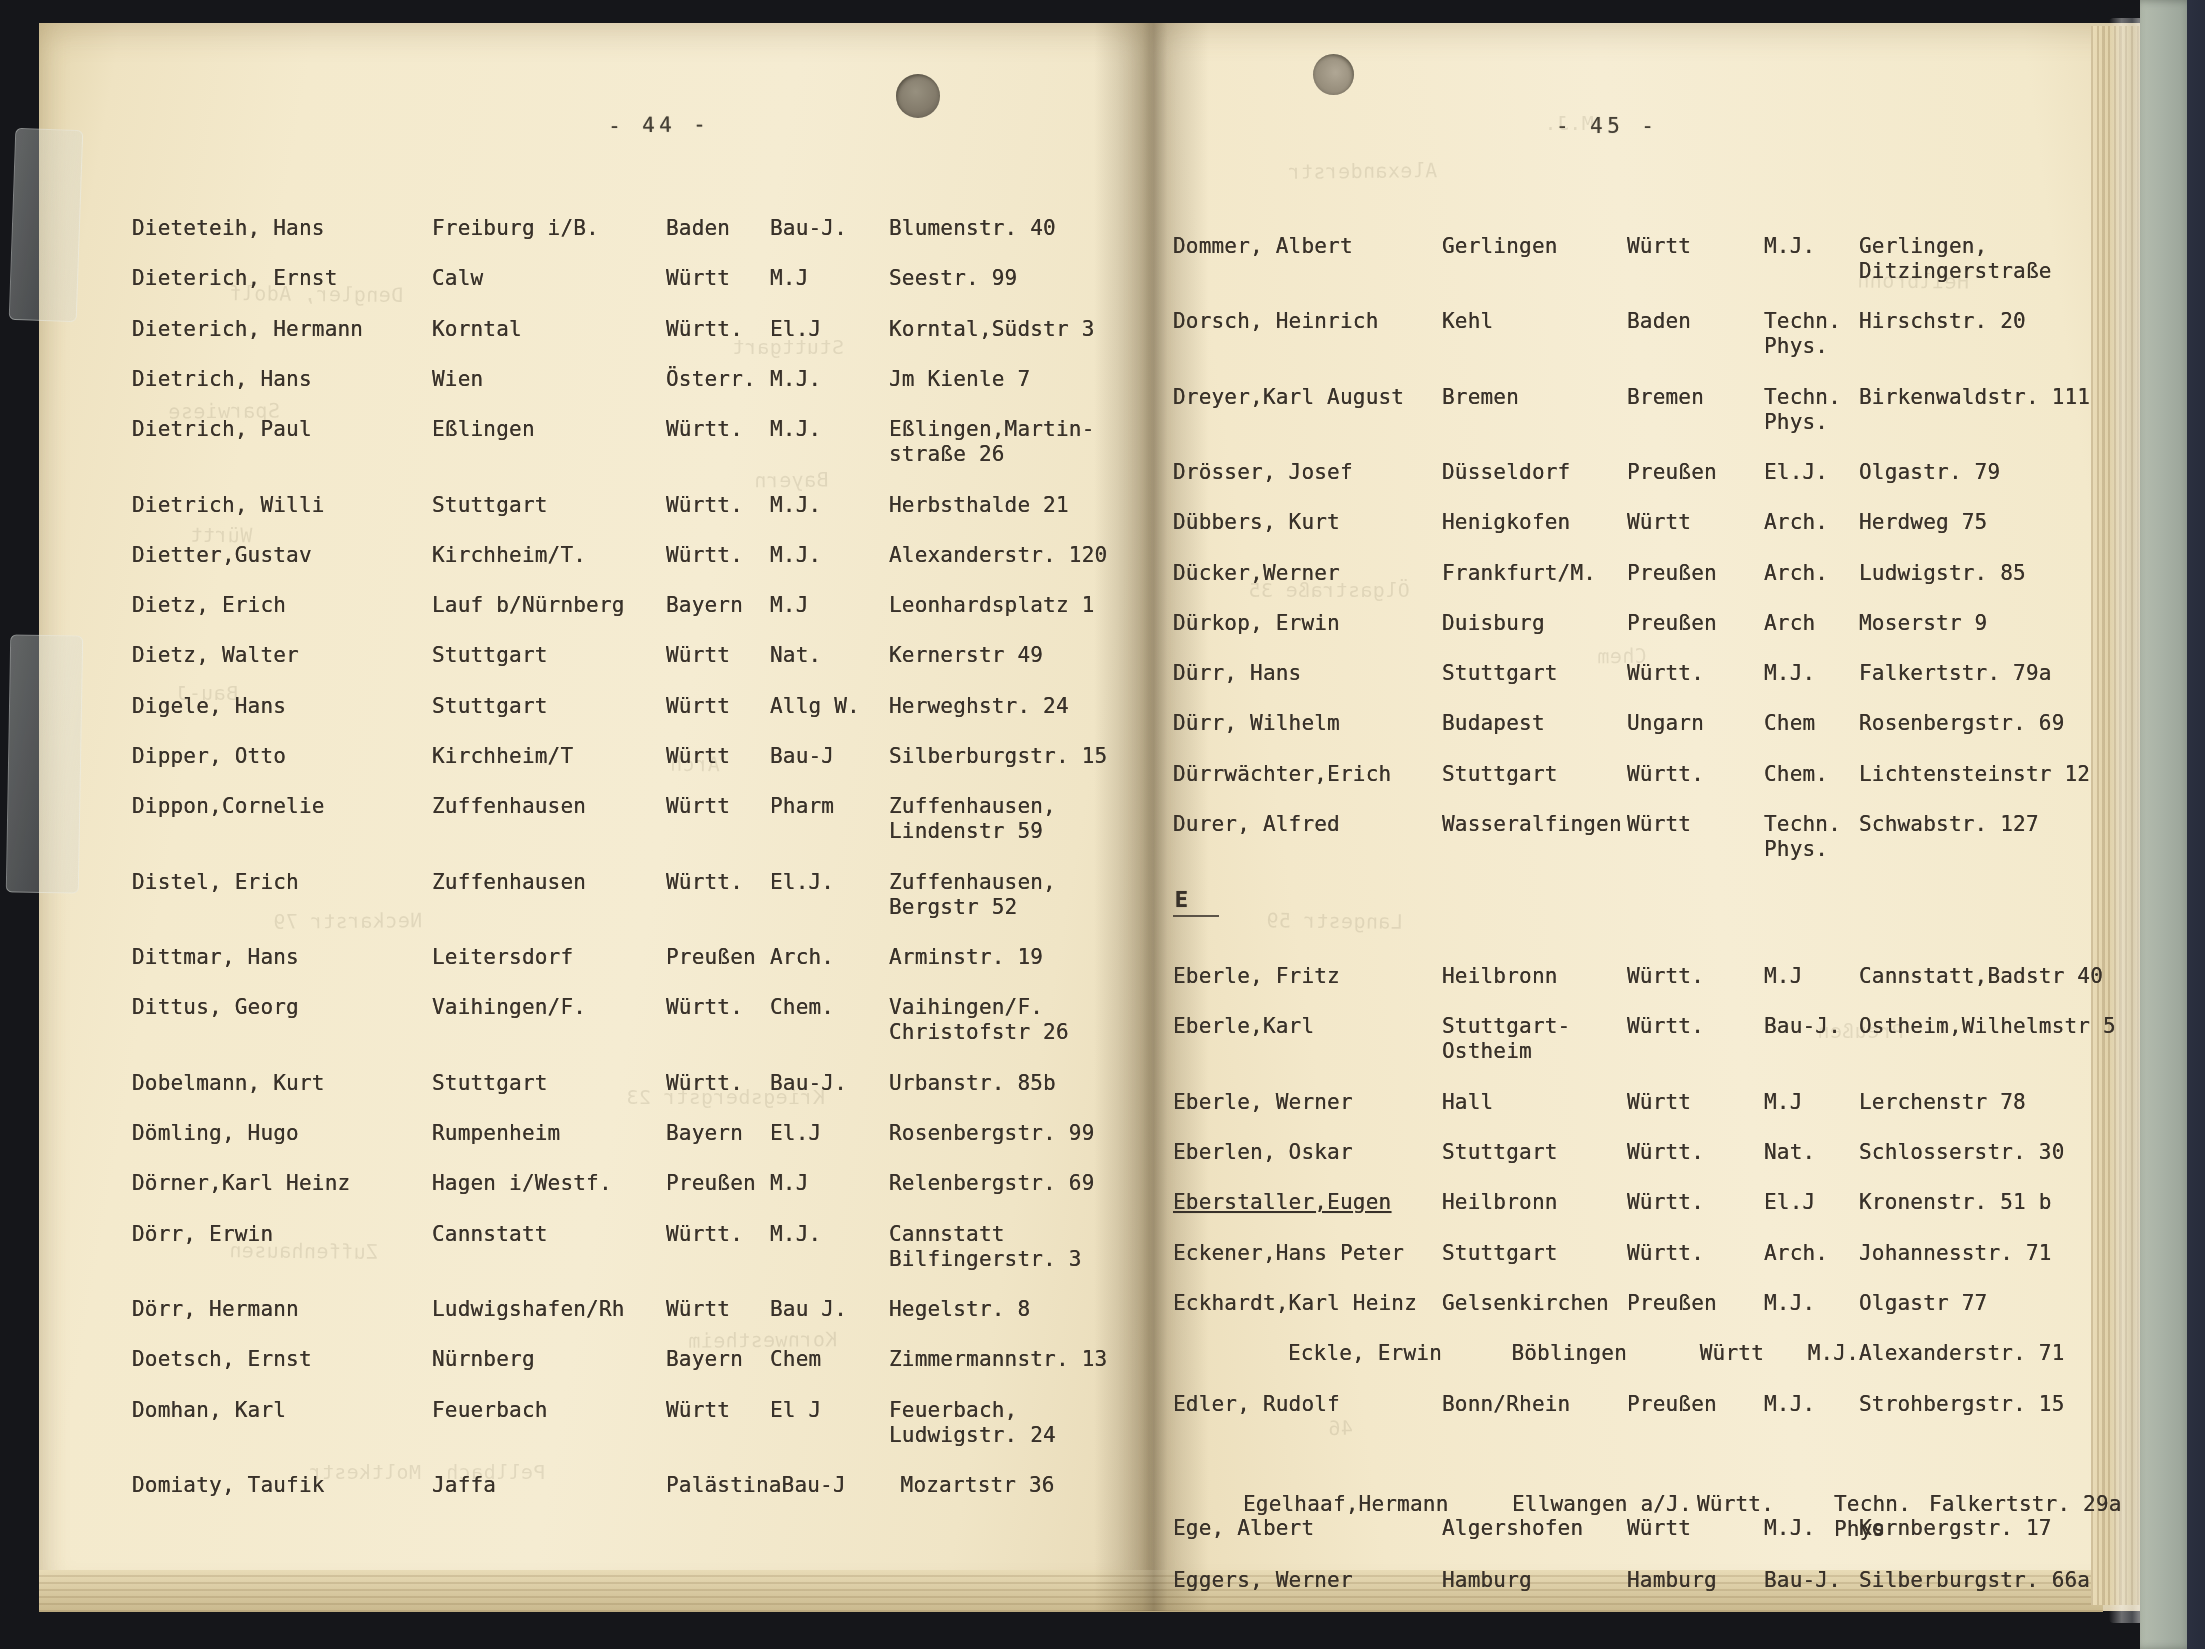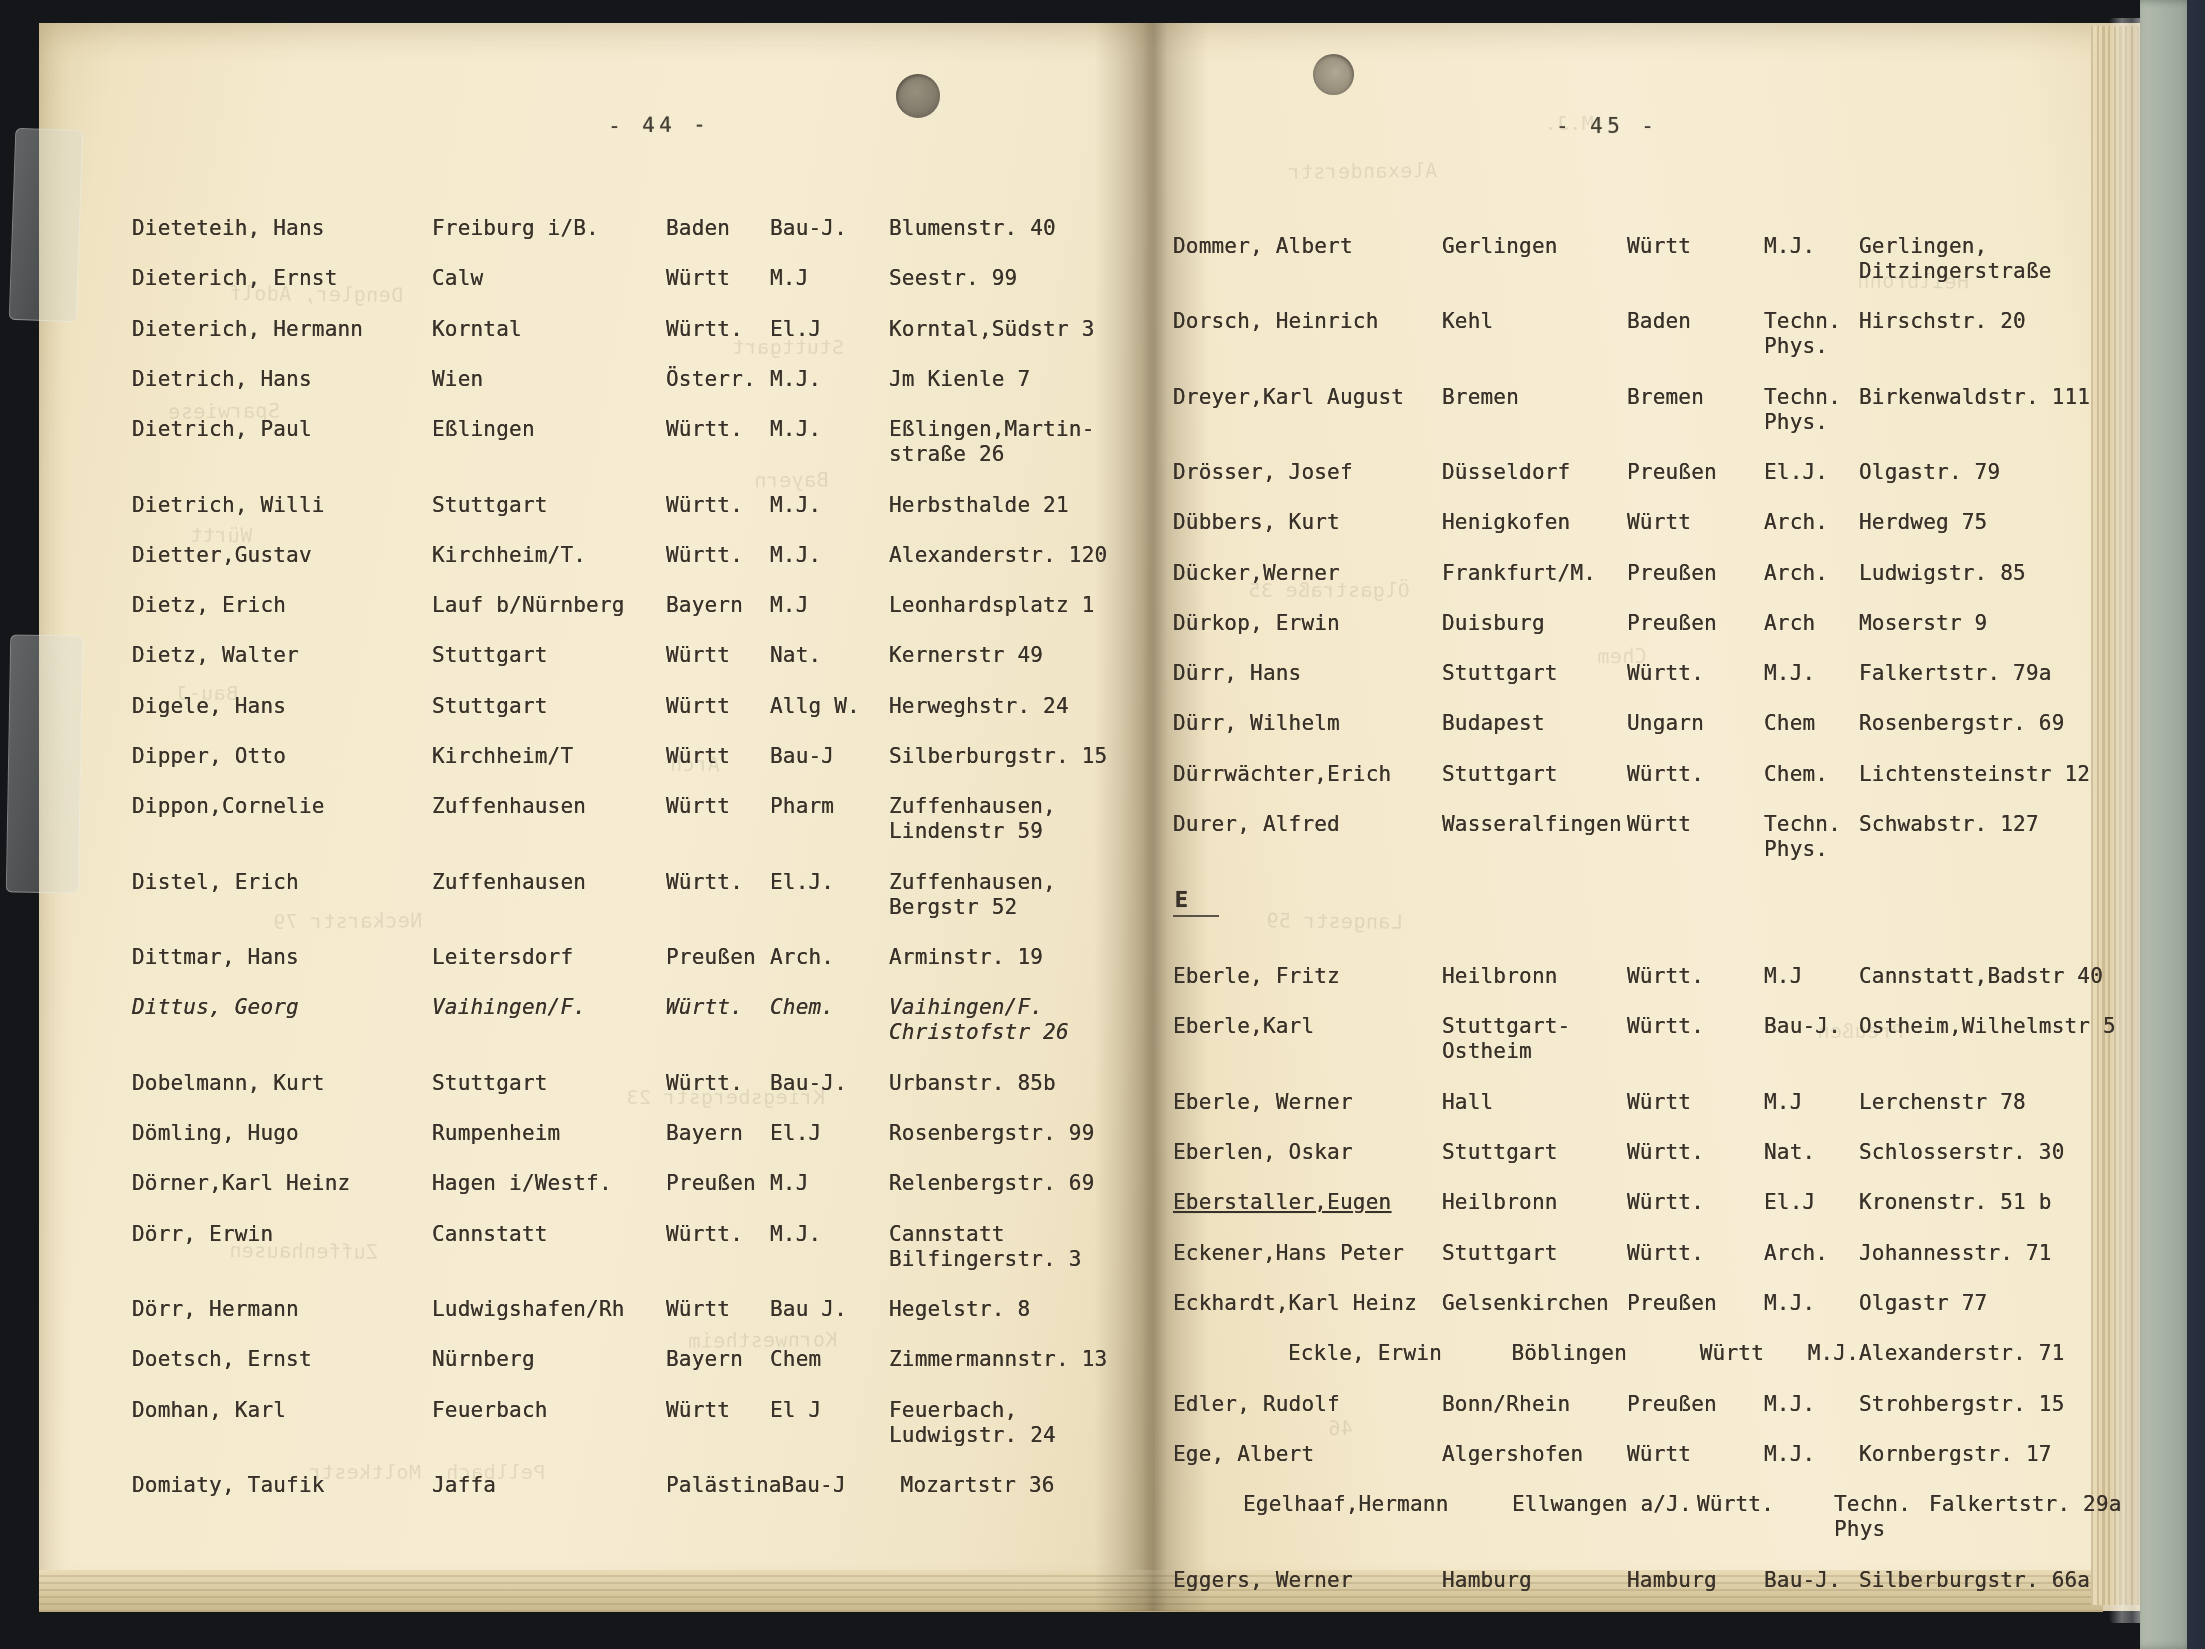--- a/index.html
+++ b/index.html
@@ -148,21 +148,21 @@
     <div class="entry-row" style="left: 132px; top: 543px;"><span class="cell" style="min-width: 300px;">Dietter,Gustav</span><span class="cell" style="min-width: 234px;">Kirchheim/T.</span><span class="cell" style="min-width: 104px;">Württ.</span><span class="cell" style="min-width: 119px;">M.J.</span><span class="cell">Alexanderstr. 120</span></div>
     <div class="entry-row" style="left: 132px; top: 593px;"><span class="cell" style="min-width: 300px;">Dietz, Erich</span><span class="cell" style="min-width: 234px;">Lauf b/Nürnberg</span><span class="cell" style="min-width: 104px;">Bayern</span><span class="cell" style="min-width: 119px;">M.J</span><span class="cell">Leonhardsplatz 1</span></div>
     <div class="entry-row" style="left: 132px; top: 643px;"><span class="cell" style="min-width: 300px;">Dietz, Walter</span><span class="cell" style="min-width: 234px;">Stuttgart</span><span class="cell" style="min-width: 104px;">Württ</span><span class="cell" style="min-width: 119px;">Nat.</span><span class="cell">Kernerstr 49</span></div>
     <div class="entry-row" style="left: 132px; top: 694px;"><span class="cell" style="min-width: 300px;">Digele, Hans</span><span class="cell" style="min-width: 234px;">Stuttgart</span><span class="cell" style="min-width: 104px;">Württ</span><span class="cell" style="min-width: 119px;">Allg W.</span><span class="cell">Herweghstr. 24</span></div>
     <div class="entry-row" style="left: 132px; top: 744px;"><span class="cell" style="min-width: 300px;">Dipper, Otto</span><span class="cell" style="min-width: 234px;">Kirchheim/T</span><span class="cell" style="min-width: 104px;">Württ</span><span class="cell" style="min-width: 119px;">Bau-J</span><span class="cell">Silberburgstr. 15</span></div>
     <div class="entry-row" style="left: 132px; top: 794px;"><span class="cell" style="min-width: 300px;">Dippon,Cornelie</span><span class="cell" style="min-width: 234px;">Zuffenhausen</span><span class="cell" style="min-width: 104px;">Württ</span><span class="cell" style="min-width: 119px;">Pharm</span><span class="cell">Zuffenhausen,
 Lindenstr 59</span></div>
     <div class="entry-row" style="left: 132px; top: 870px;"><span class="cell" style="min-width: 300px;">Distel, Erich</span><span class="cell" style="min-width: 234px;">Zuffenhausen</span><span class="cell" style="min-width: 104px;">Württ.</span><span class="cell" style="min-width: 119px;">El.J.</span><span class="cell">Zuffenhausen,
 Bergstr 52</span></div>
     <div class="entry-row" style="left: 132px; top: 945px;"><span class="cell" style="min-width: 300px;">Dittmar, Hans</span><span class="cell" style="min-width: 234px;">Leitersdorf</span><span class="cell" style="min-width: 104px;">Preußen</span><span class="cell" style="min-width: 119px;">Arch.</span><span class="cell">Arminstr. 19</span></div>
-    <div class="entry-row" style="left: 132px; top: 995px; font-style: italic;"><span class="cell" style="min-width: 300px;">Dittus, Georg</span><span class="cell" style="min-width: 234px;">Vaihingen/F.</span><span class="cell" style="min-width: 104px;">Württ.</span><span class="cell" style="min-width: 119px;">Chem.</span><span class="cell">Vaihingen/F.
+    <div class="entry-row" style="left: 132px; top: 995px;"><span class="cell" style="min-width: 300px;">Dittus, Georg</span><span class="cell" style="min-width: 234px;">Vaihingen/F.</span><span class="cell" style="min-width: 104px;">Württ.</span><span class="cell" style="min-width: 119px;">Chem.</span><span class="cell">Vaihingen/F.
 Christofstr 26</span></div>
     <div class="entry-row" style="left: 132px; top: 1071px;"><span class="cell" style="min-width: 300px;">Dobelmann, Kurt</span><span class="cell" style="min-width: 234px;">Stuttgart</span><span class="cell" style="min-width: 104px;">Württ.</span><span class="cell" style="min-width: 119px;">Bau-J.</span><span class="cell">Urbanstr. 85b</span></div>
     <div class="entry-row" style="left: 132px; top: 1121px;"><span class="cell" style="min-width: 300px;">Dömling, Hugo</span><span class="cell" style="min-width: 234px;">Rumpenheim</span><span class="cell" style="min-width: 104px;">Bayern</span><span class="cell" style="min-width: 119px;">El.J</span><span class="cell">Rosenbergstr. 99</span></div>
     <div class="entry-row" style="left: 132px; top: 1171px;"><span class="cell" style="min-width: 300px;">Dörner,Karl Heinz</span><span class="cell" style="min-width: 234px;">Hagen i/Westf.</span><span class="cell" style="min-width: 104px;">Preußen</span><span class="cell" style="min-width: 119px;">M.J</span><span class="cell">Relenbergstr. 69</span></div>
     <div class="entry-row" style="left: 132px; top: 1222px;"><span class="cell" style="min-width: 300px;">Dörr, Erwin</span><span class="cell" style="min-width: 234px;">Cannstatt</span><span class="cell" style="min-width: 104px;">Württ.</span><span class="cell" style="min-width: 119px;">M.J.</span><span class="cell">Cannstatt
 Bilfingerstr. 3</span></div>
     <div class="entry-row" style="left: 132px; top: 1297px;"><span class="cell" style="min-width: 300px;">Dörr, Hermann</span><span class="cell" style="min-width: 234px;">Ludwigshafen/Rh</span><span class="cell" style="min-width: 104px;">Württ</span><span class="cell" style="min-width: 119px;">Bau J.</span><span class="cell">Hegelstr. 8</span></div>
     <div class="entry-row" style="left: 132px; top: 1347px;"><span class="cell" style="min-width: 300px;">Doetsch, Ernst</span><span class="cell" style="min-width: 234px;">Nürnberg</span><span class="cell" style="min-width: 104px;">Bayern</span><span class="cell" style="min-width: 119px;">Chem</span><span class="cell">Zimmermannstr. 13</span></div>
     <div class="entry-row" style="left: 132px; top: 1398px;"><span class="cell" style="min-width: 300px;">Domhan, Karl</span><span class="cell" style="min-width: 234px;">Feuerbach</span><span class="cell" style="min-width: 104px;">Württ</span><span class="cell" style="min-width: 119px;">El J</span><span class="cell">Feuerbach,
 Ludwigstr. 24</span></div>
@@ -188,18 +188,18 @@
     <div class="entry-row" style="left: 1173px; top: 964px;"><span class="cell" style="min-width: 269px;">Eberle, Fritz</span><span class="cell" style="min-width: 185px;">Heilbronn</span><span class="cell" style="min-width: 137px;">Württ.</span><span class="cell" style="min-width: 95px;">M.J</span><span class="cell">Cannstatt,Badstr 40</span></div>
     <div class="entry-row" style="left: 1173px; top: 1014px;"><span class="cell" style="min-width: 269px;">Eberle,Karl</span><span class="cell" style="min-width: 185px;">Stuttgart-
 Ostheim</span><span class="cell" style="min-width: 137px;">Württ.</span><span class="cell" style="min-width: 95px;">Bau-J.</span><span class="cell">Ostheim,Wilhelmstr 5</span></div>
     <div class="entry-row" style="left: 1173px; top: 1090px;"><span class="cell" style="min-width: 269px;">Eberle, Werner</span><span class="cell" style="min-width: 185px;">Hall</span><span class="cell" style="min-width: 137px;">Württ</span><span class="cell" style="min-width: 95px;">M.J</span><span class="cell">Lerchenstr 78</span></div>
     <div class="entry-row" style="left: 1173px; top: 1140px;"><span class="cell" style="min-width: 269px;">Eberlen, Oskar</span><span class="cell" style="min-width: 185px;">Stuttgart</span><span class="cell" style="min-width: 137px;">Württ.</span><span class="cell" style="min-width: 95px;">Nat.</span><span class="cell">Schlosserstr. 30</span></div>
     <div class="entry-row" style="left: 1173px; top: 1190px;"><span class="cell" style="min-width: 269px; text-decoration: underline;">Eberstaller,Eugen</span><span class="cell" style="min-width: 185px;">Heilbronn</span><span class="cell" style="min-width: 137px;">Württ.</span><span class="cell" style="min-width: 95px;">El.J</span><span class="cell">Kronenstr. 51 b</span></div>
     <div class="entry-row" style="left: 1173px; top: 1241px;"><span class="cell" style="min-width: 269px;">Eckener,Hans Peter</span><span class="cell" style="min-width: 185px;">Stuttgart</span><span class="cell" style="min-width: 137px;">Württ.</span><span class="cell" style="min-width: 95px;">Arch.</span><span class="cell">Johannesstr. 71</span></div>
     <div class="entry-row" style="left: 1173px; top: 1291px;"><span class="cell" style="min-width: 269px;">Eckhardt,Karl Heinz</span><span class="cell" style="min-width: 185px;">Gelsenkirchen</span><span class="cell" style="min-width: 137px;">Preußen</span><span class="cell" style="min-width: 95px;">M.J.</span><span class="cell">Olgastr 77</span></div>
     <div class="entry-row" style="left: 1173px; top: 1341px; text-align: right;"><span class="cell" style="min-width: 269px;">Eckle, Erwin</span><span class="cell" style="min-width: 185px;">Böblingen</span><span class="cell" style="min-width: 137px;">Württ</span><span class="cell" style="min-width: 95px;">M.J.</span><span class="cell">Alexanderstr. 71</span></div>
     <div class="entry-row" style="left: 1173px; top: 1392px;"><span class="cell" style="min-width: 269px;">Edler, Rudolf</span><span class="cell" style="min-width: 185px;">Bonn/Rhein</span><span class="cell" style="min-width: 137px;">Preußen</span><span class="cell" style="min-width: 95px;">M.J.</span><span class="cell">Strohbergstr. 15</span></div>
-    <div class="entry-row" style="left: 1173px; top: 1442px;"><span class="cell" style="min-width: 269px;">Ege, Albert</span><span class="cell" style="min-width: 185px;">Algershofen</span><span class="cell" style="min-width: 137px;">Württ</span><span class="cell" style="min-width: 95px;">M.J.</span><span class="cell">Kornbergstr. 17</span></div>
+    <div class="entry-row" style="left: 1173px; top: 1516px;"><span class="cell" style="min-width: 269px;">Ege, Albert</span><span class="cell" style="min-width: 185px;">Algershofen</span><span class="cell" style="min-width: 137px;">Württ</span><span class="cell" style="min-width: 95px;">M.J.</span><span class="cell">Kornbergstr. 17</span></div>
     <div class="entry-row" style="left: 1243px; top: 1492px;"><span class="cell" style="min-width: 269px;">Egelhaaf,Hermann</span><span class="cell" style="min-width: 185px;">Ellwangen a/J.</span><span class="cell" style="min-width: 137px;">Württ.</span><span class="cell" style="min-width: 95px;">Techn.
 Phys</span><span class="cell">Falkertstr. 29a</span></div>
     <div class="entry-row" style="left: 1173px; top: 1568px;"><span class="cell" style="min-width: 269px;">Eggers, Werner</span><span class="cell" style="min-width: 185px;">Hamburg</span><span class="cell" style="min-width: 137px;">Hamburg</span><span class="cell" style="min-width: 95px;">Bau-J.</span><span class="cell">Silberburgstr. 66a</span></div>
   </div>
 
 
 </body></html>

